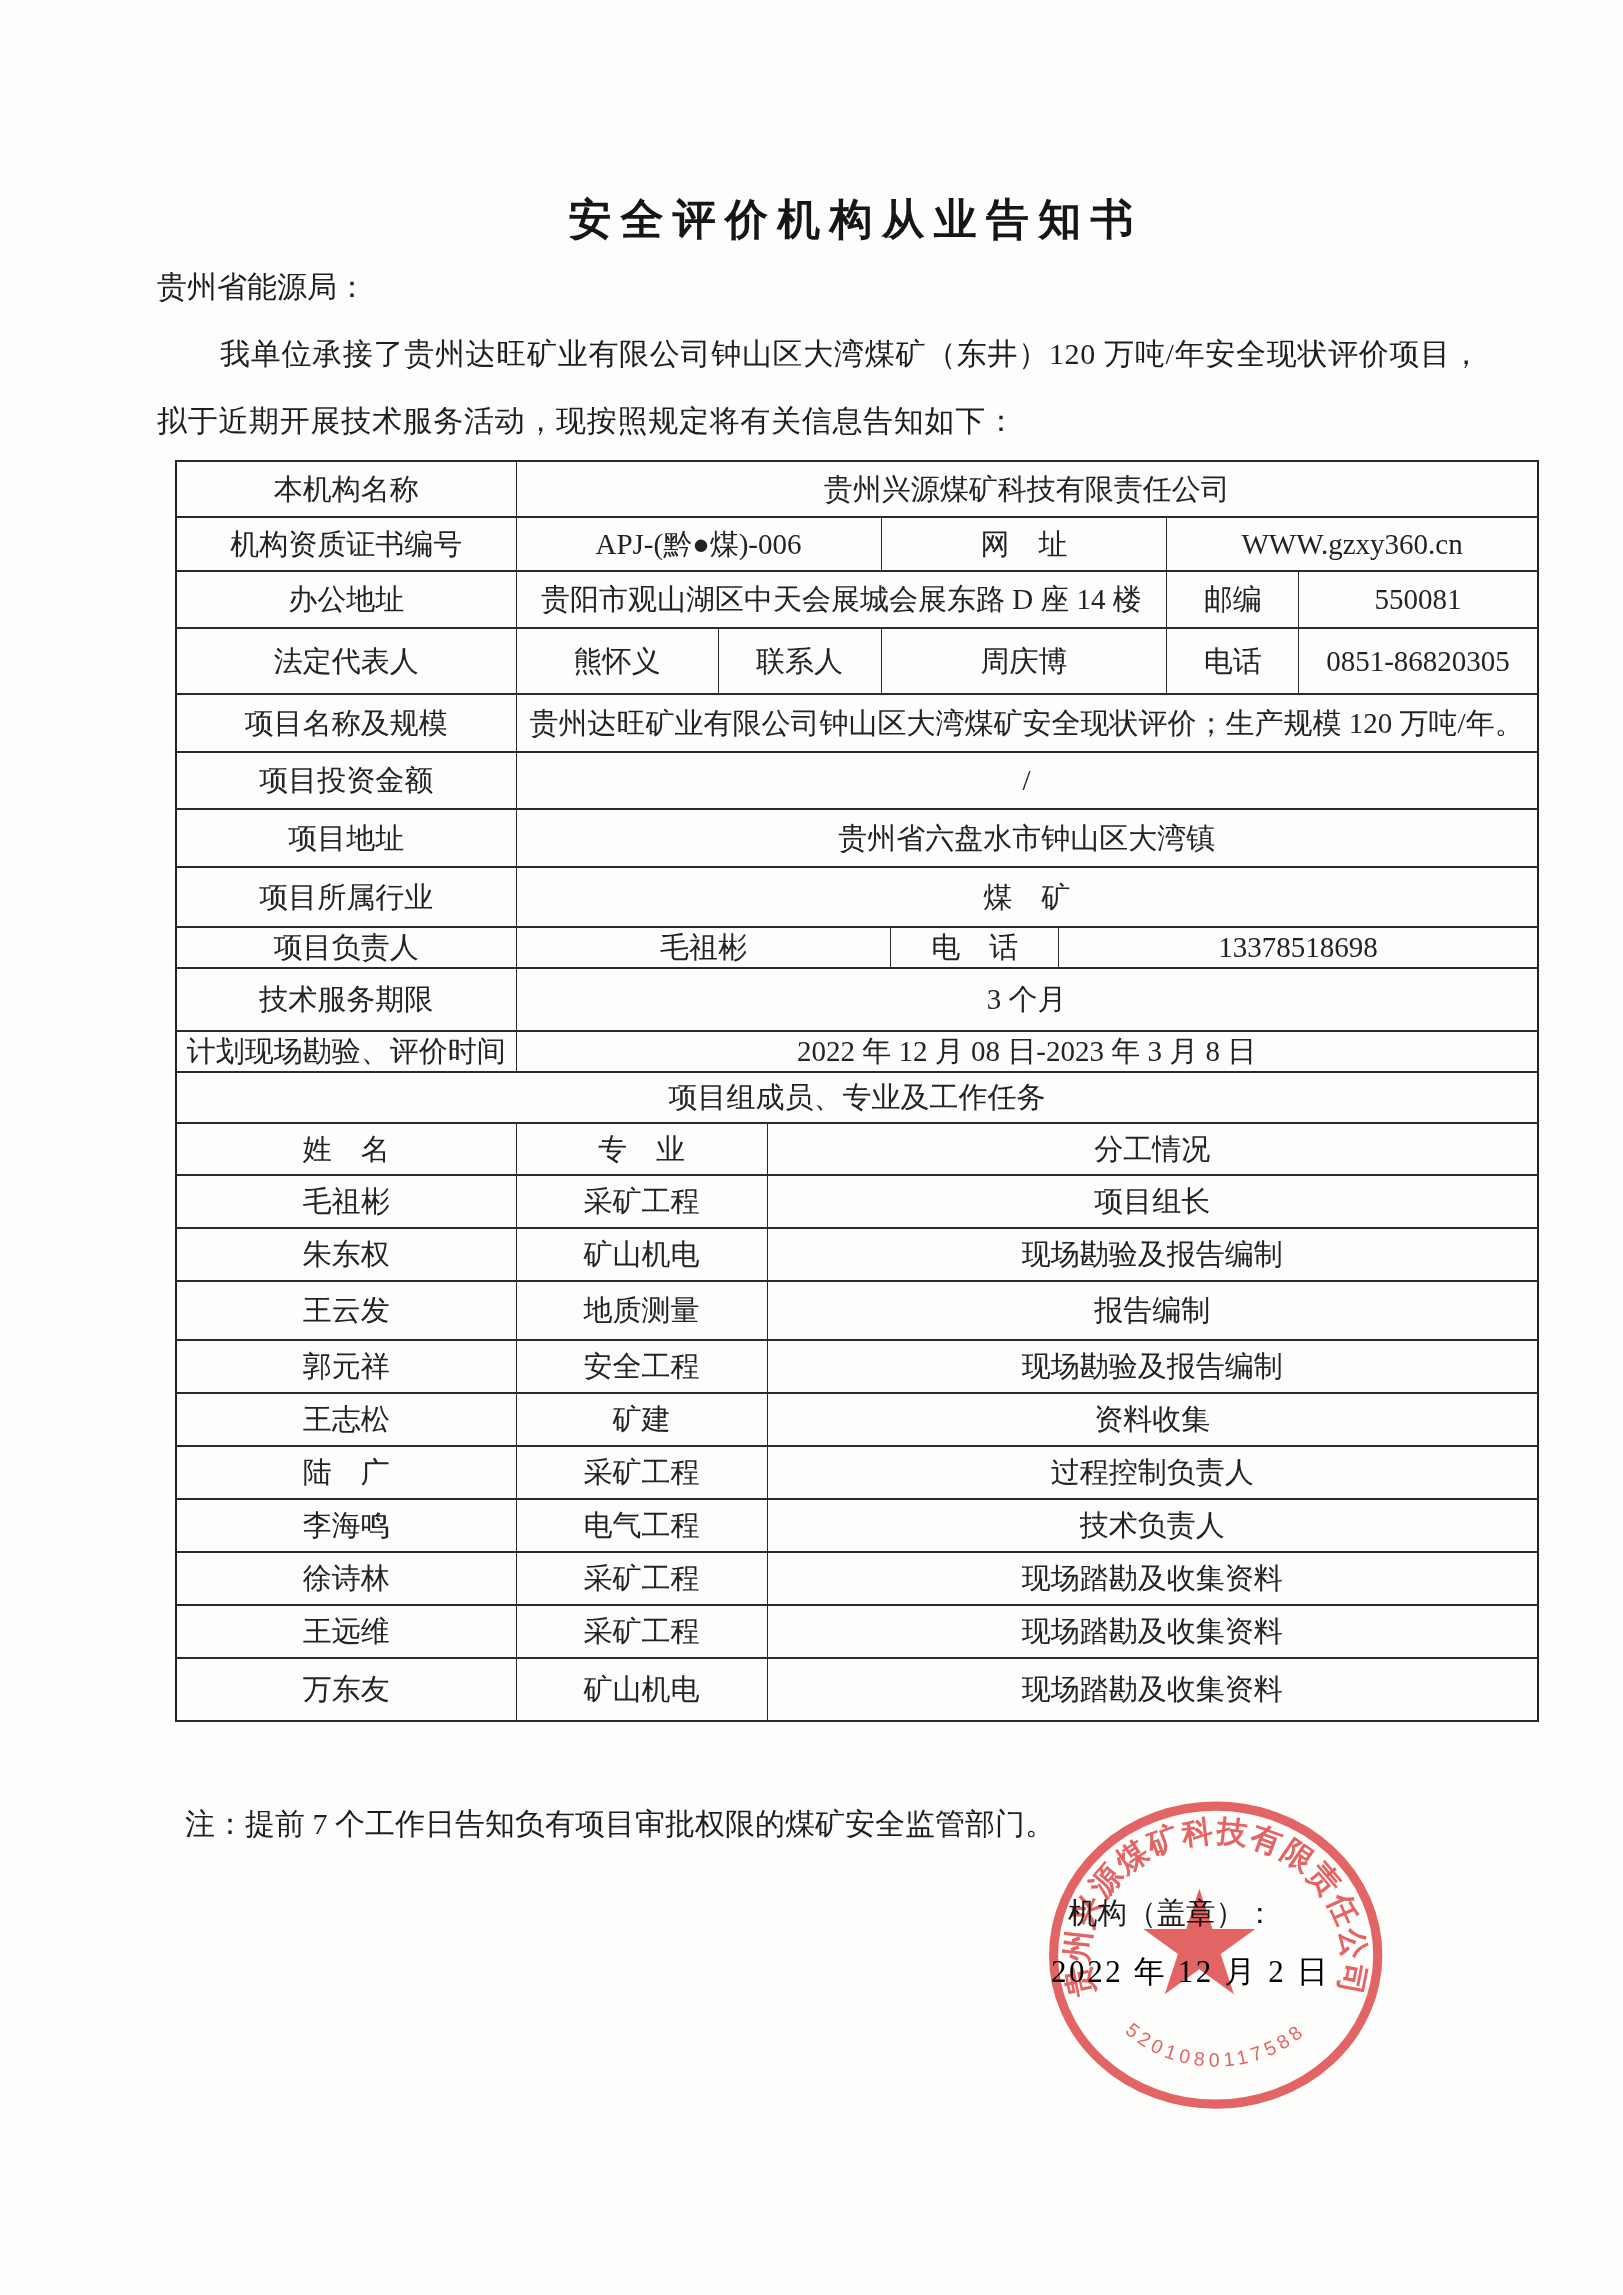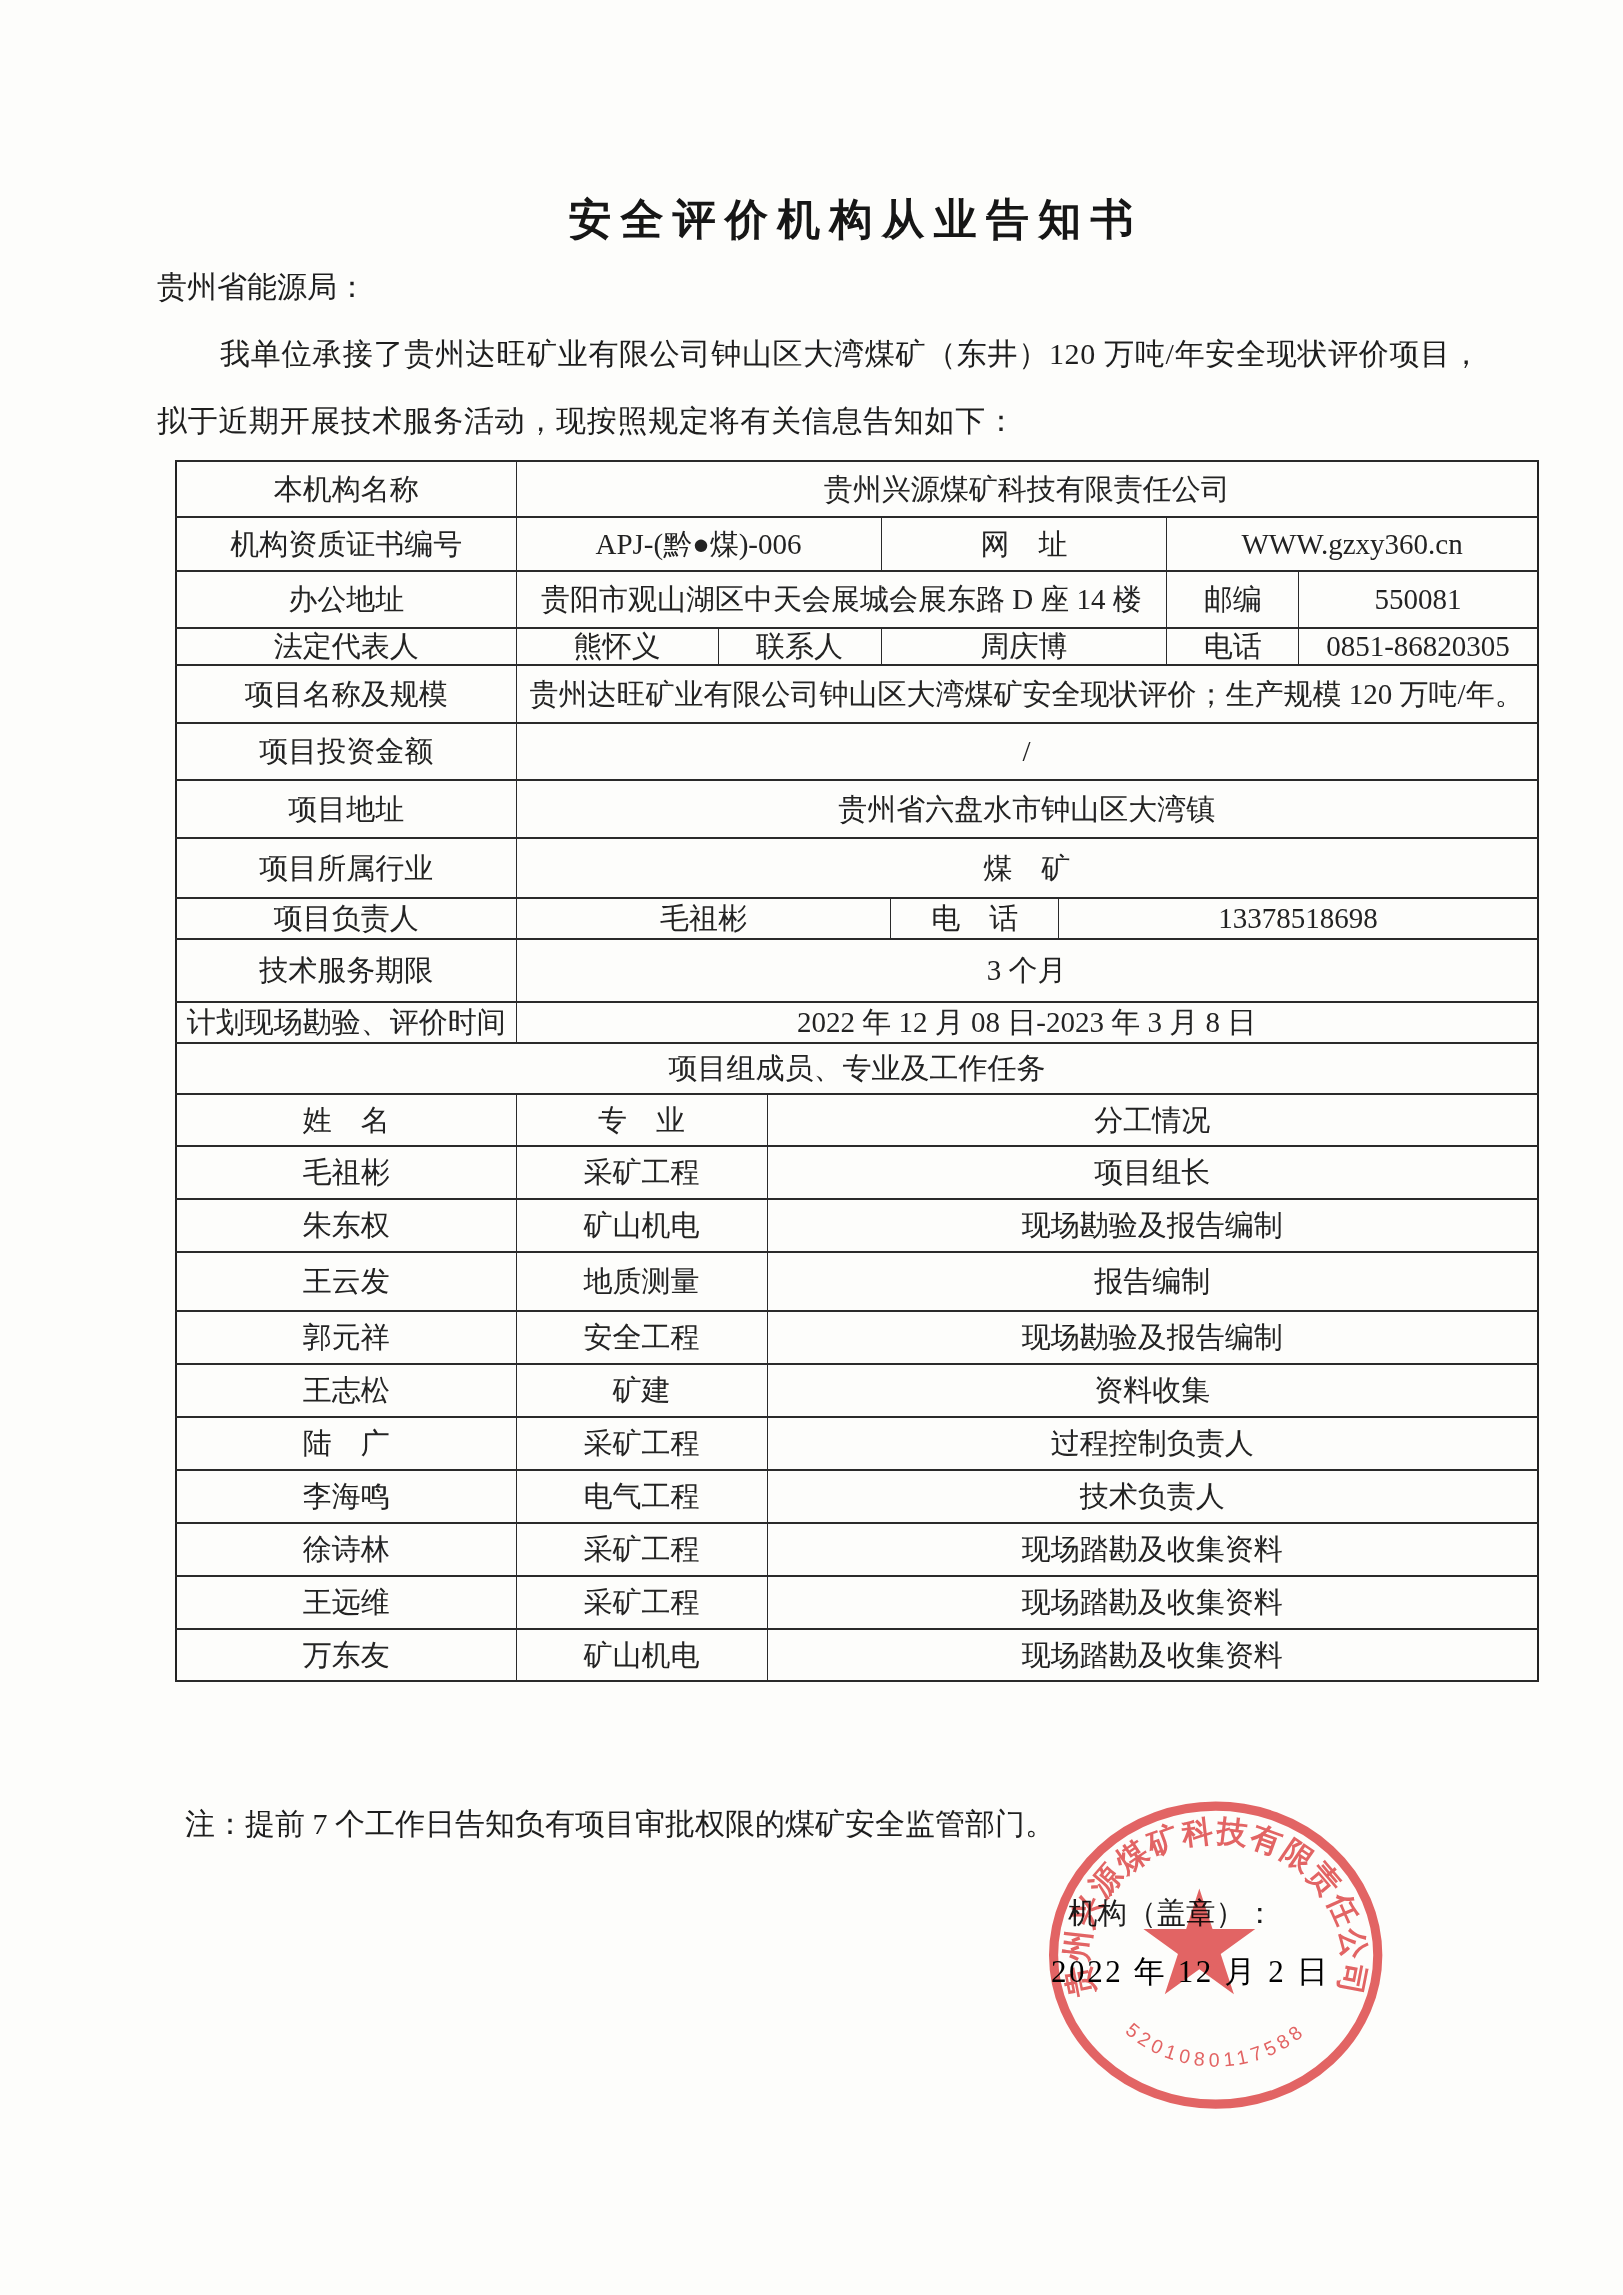--- a/index.html
+++ b/index.html
@@ -83,21 +83,21 @@
     <td colspan="3" class="vleft">APJ-(黔●煤)-006</td>
     <td colspan="3">网　址</td>
     <td colspan="2">WWW.gzxy360.cn</td>
   </tr>
   <tr style="height:57px">
     <td>办公地址</td>
     <td colspan="6">贵阳市观山湖区中天会展城会展东路 D 座 14 楼</td>
     <td>邮编</td>
     <td>550081</td>
   </tr>
-  <tr style="height:37px">
+  <tr style="height:66px">
     <td>法定代表人</td>
     <td>熊怀义</td>
     <td colspan="2">联系人</td>
     <td colspan="3">周庆博</td>
     <td>电话</td>
     <td>0851-86820305</td>
   </tr>
   <tr style="height:58px">
     <td>项目名称及规模</td>
     <td colspan="8" class="vleft">贵州达旺矿业有限公司钟山区大湾煤矿安全现状评价；生产规模 120 万吨/年。</td>
@@ -174,21 +174,21 @@
   <tr style="height:53px">
     <td>徐诗林</td>
     <td colspan="2">采矿工程</td>
     <td colspan="6">现场踏勘及收集资料</td>
   </tr>
   <tr style="height:53px">
     <td>王远维</td>
     <td colspan="2">采矿工程</td>
     <td colspan="6">现场踏勘及收集资料</td>
   </tr>
-  <tr style="height:52px">
+  <tr style="height:63px">
     <td>万东友</td>
     <td colspan="2">矿山机电</td>
     <td colspan="6">现场踏勘及收集资料</td>
   </tr>
 </tbody>
   </table>
 
 <div class="note">注：提前 7 个工作日告知负有项目审批权限的煤矿安全监管部门。</div>
 <div class="sign-label">机构（盖章）：</div>
 <div class="sign-date">2022 年 12 月 2 日</div>

